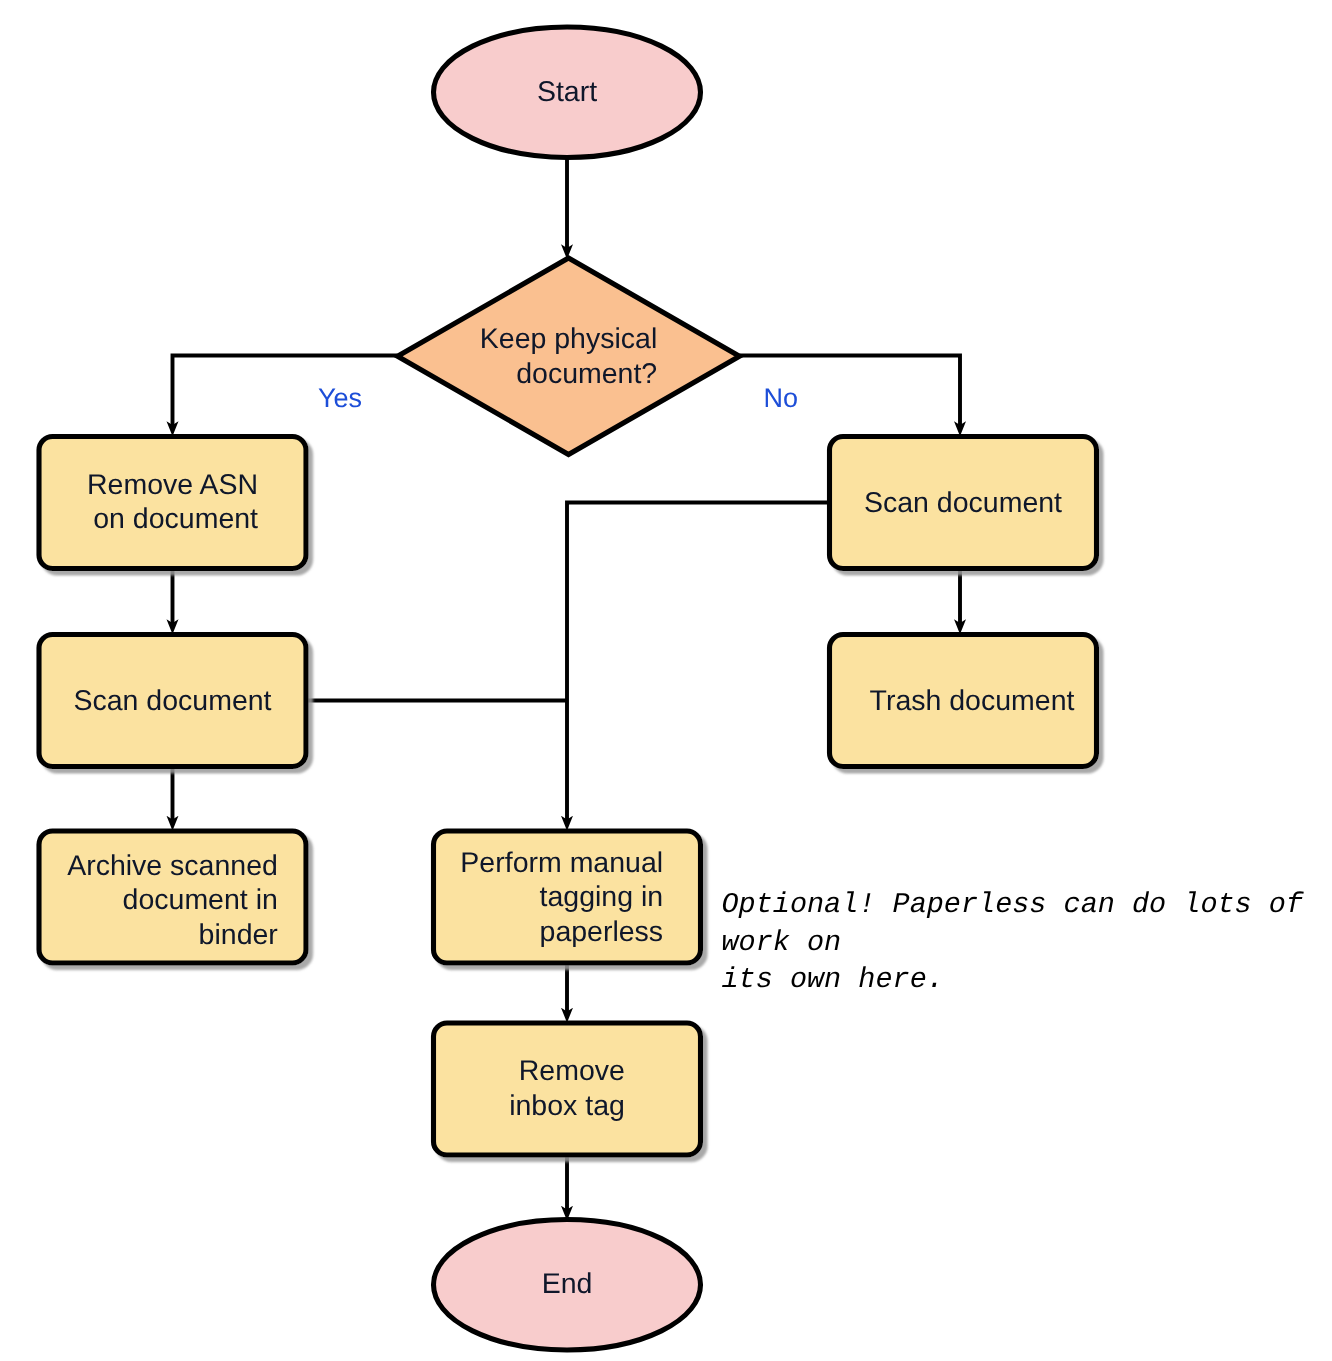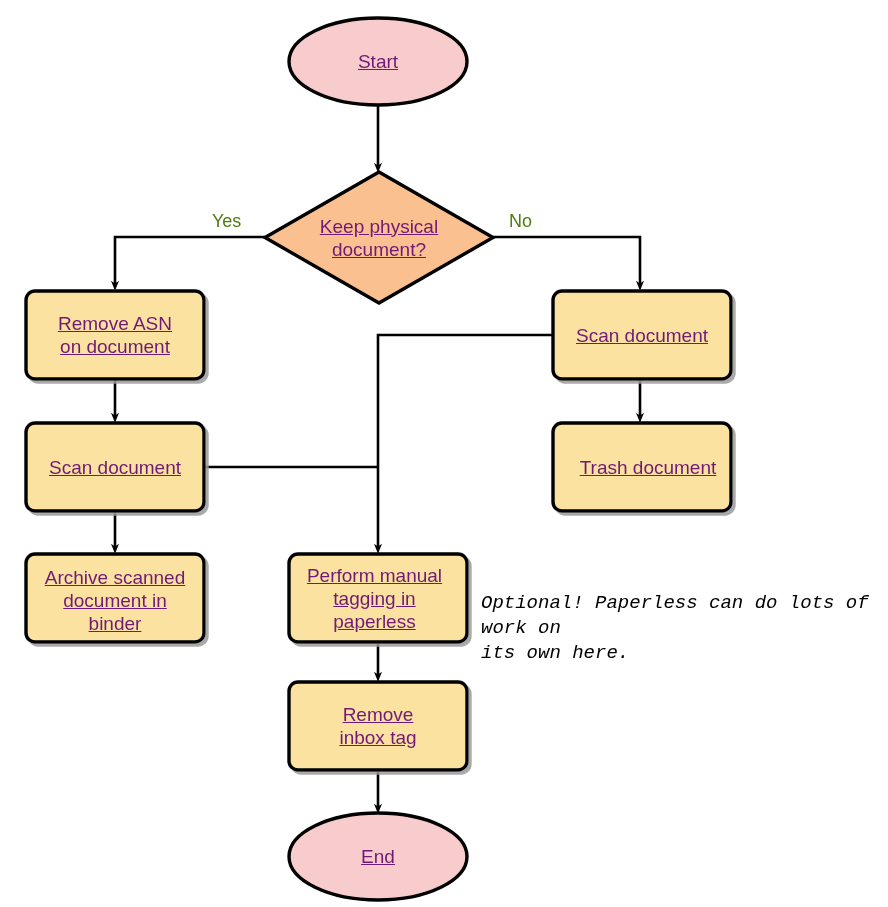--- a/index.html
+++ b/index.html
@@ -26,34 +26,34 @@
     left: 0;
     top: 0;
     width: 888px;
     height: 907px;
   }
   .node-label {
     position: absolute;
     display: flex;
     align-items: center;
     justify-content: center;
-    text-align: center;
-    color: #701a75;
+    text-align: right;
+    color: #0f172a;
     font-size: 19px;
     line-height: 23px;
     white-space: pre-line;
     pointer-events: none;
-    text-decoration: underline;
   }
   .edge-label {
     position: absolute;
-    color: #4d7c0f;
+    color: #1d4ed8;
     font-size: 18px;
     line-height: 20px;
     white-space: nowrap;
+    margin-top: 44px;
   }
   .note-text {
     position: absolute;
     color: #000000;
     font-size: 19px;
     line-height: 25px;
     font-style: italic;
     white-space: pre-line;
     font-family: Liberation Mono, monospace;
   }

